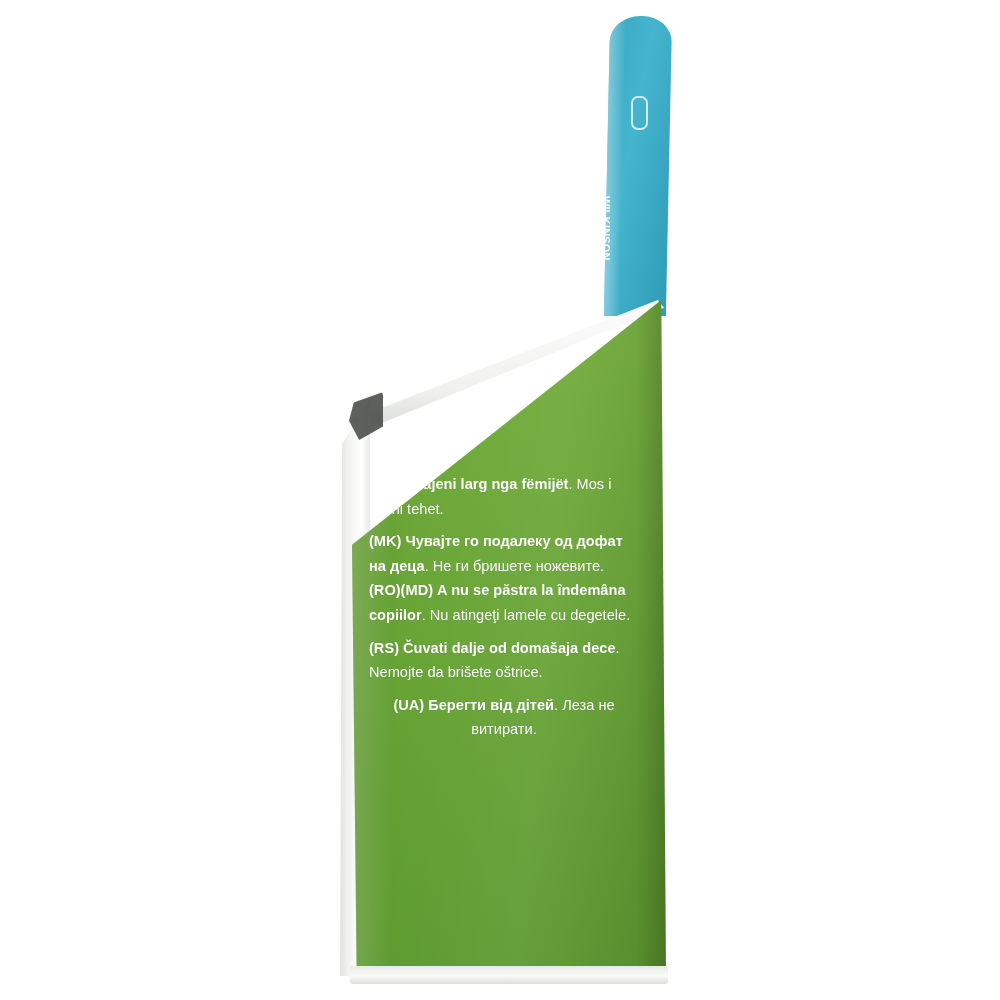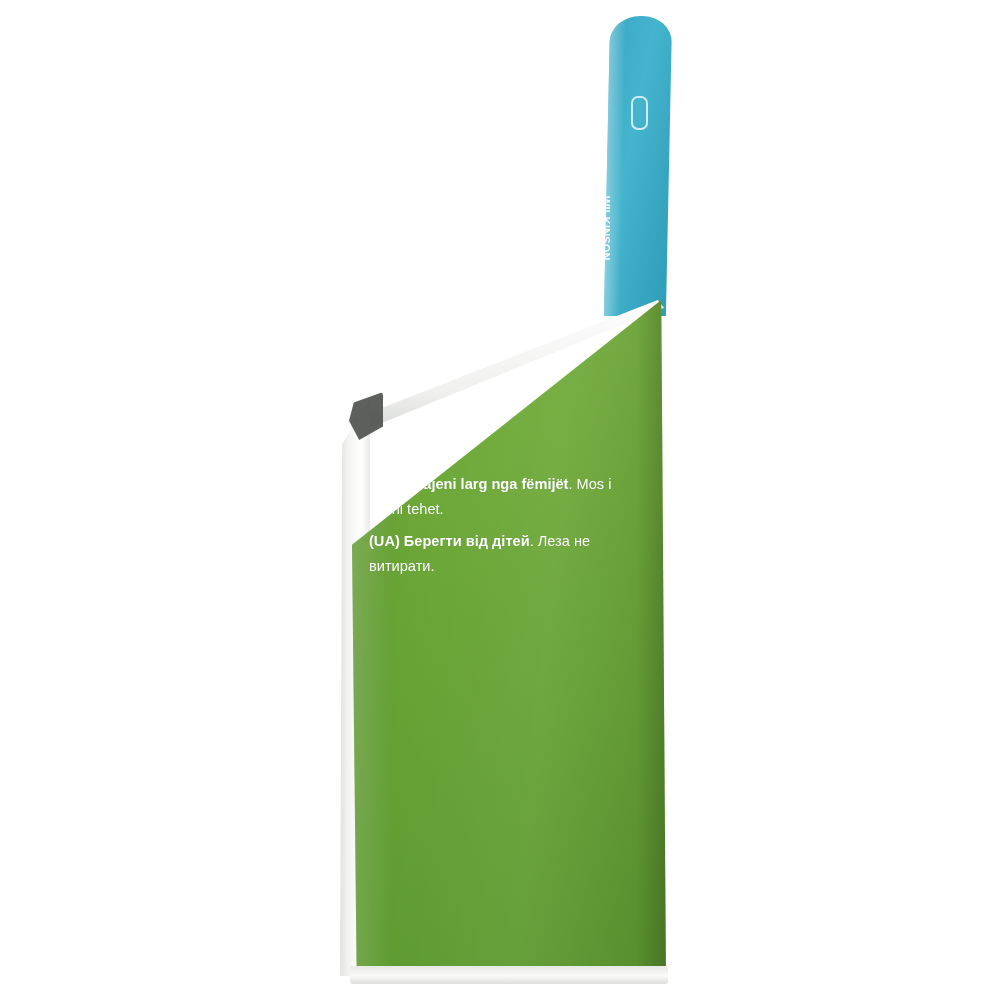--- a/index.html
+++ b/index.html
@@ -132,21 +132,21 @@
     width: 270px;
     color: #ffffff;
     font-size: 14.6px;
     line-height: 24.6px;
     font-weight: 400;
     text-shadow: 0 0 1px rgba(0,0,0,0.15);
   }
   .warning-text p {
     margin: 0 0 8px 0;
   }
-  .warning-text p:last-child { margin-bottom: 8px; }
+  .warning-text p:last-child { margin-bottom: 8px; text-align: center; }
   .warning-text b { font-weight: 700; }
 
   
   .bottom-edge {
     position: absolute;
     left: 350px;
     top: 966px;
     width: 318px;
     height: 18px;
     background: linear-gradient(180deg, #e7e9e5 0%, #fbfbfa 55%, #dcdedb 100%);
@@ -166,19 +166,21 @@
 
   <div class="top-white-flap"></div>
   <div class="left-edge"></div>
   <div class="dark-corner"></div>
 
   <div class="green-panel">
     <div class="panel-sheen"></div>
     <div class="panel-shadow-right"></div>
     <div class="warning-text" id="warnings">
         <p><b>(AL) Mbajeni larg nga fëmijët</b><span>. Mos i fshini tehet.</span></p>
+        <p><b>(MK) Чувајте го подалеку од дофат на деца</b><span>. Не ги бришете ножевите.</span><b> (RO)(MD) A nu se păstra la îndemâna copiilor</b><span>. Nu atingeţi lamele cu degetele.</span></p>
+        <p><b>(RS) Čuvati dalje od domašaja dece</b><span>. Nemojte da brišete oštrice.</span></p>
         <p><b>(UA) Берегти від дітей</b><span>. Леза не витирати.</span></p>
       </div>
   </div>
 
   <div class="bottom-edge"></div>
 
 </div>
 
 </body></html>

